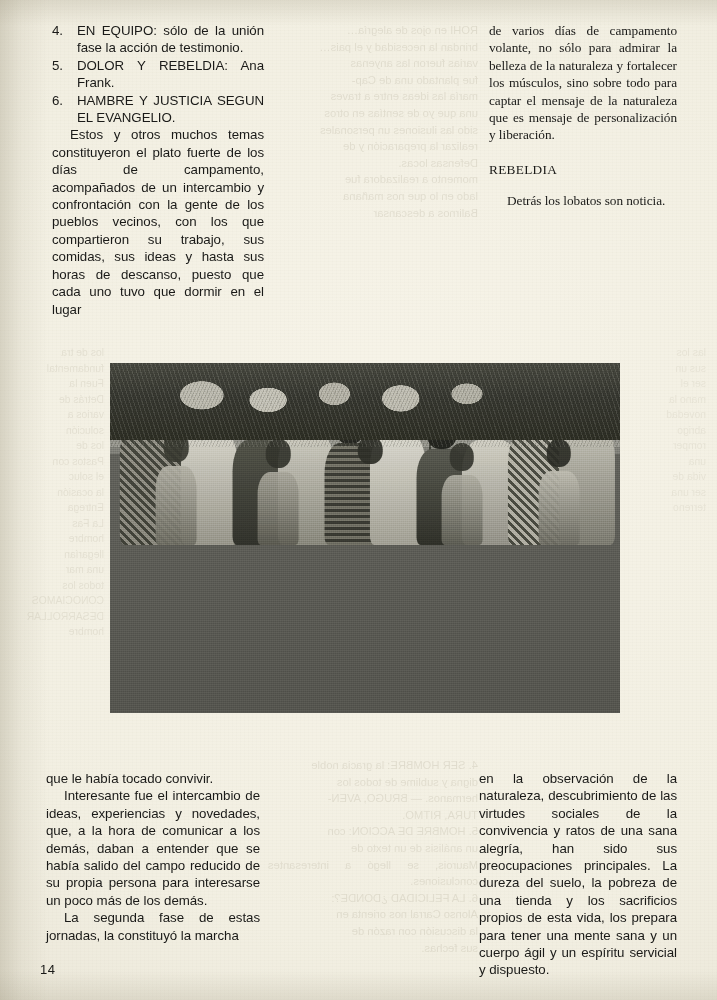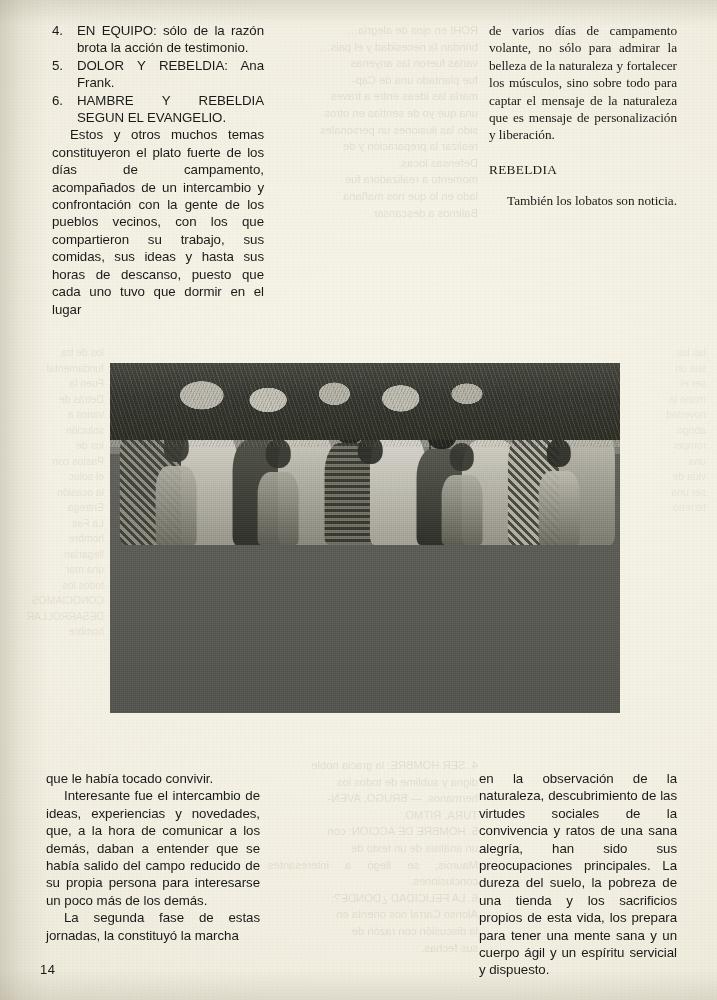--- a/index.html
+++ b/index.html
@@ -333,38 +333,38 @@
 romper
 una
 vida de
 ser una
 terreno</div>
 
   <div class="col" id="col-left-top">
     <ol class="numlist">
       <li>
         <span class="num">4.</span>
-        <span>EN EQUIPO: sólo de la razón brota la acción de testimonio.</span>
+        <span>EN EQUIPO: sólo de la unión fase la acción de testimonio.</span>
       </li>
       <li>
         <span class="num">5.</span>
         <span>DOLOR Y REBELDIA: Ana Frank.</span>
       </li>
       <li>
         <span class="num">6.</span>
-        <span>HAMBRE Y REBELDIA SEGUN EL EVANGELIO.</span>
+        <span>HAMBRE Y JUSTICIA SEGUN EL EVANGELIO.</span>
       </li>
     </ol>
     <p>Estos y otros muchos temas constituyeron el plato fuerte de los días de campamento, acompañados de un intercambio y confrontación con la gente de los pueblos vecinos, con los que compartieron su trabajo, sus comidas, sus ideas y hasta sus horas de descanso, puesto que cada uno tuvo que dormir en el lugar</p>
   </div>
 
   <div class="col" id="col-right-top">
     <p class="noindent">de varios días de campamento volante, no sólo para admirar la belleza de la naturaleza y fortalecer los músculos, sino sobre todo para captar el mensaje de la naturaleza que es mensaje de personalización y liberación.</p>
     <div class="section-head">REBELDIA</div>
-    <p>También los lobatos son noticia.</p>
+    <p>Detrás los lobatos son noticia.</p>
   </div>
 
   <figure id="photo" style="margin:0;">
     <div class="ph-layer ph-sky"></div>
     <div class="ph-layer ph-mtn"></div>
     <div class="ph-layer ph-mtn2"></div>
     <div class="ph-layer ph-trees"></div>
     <div class="ph-layer ph-field"></div>
     <div class="ph-layer ph-field-texture"></div>
     <div class="ph-pole"></div>

